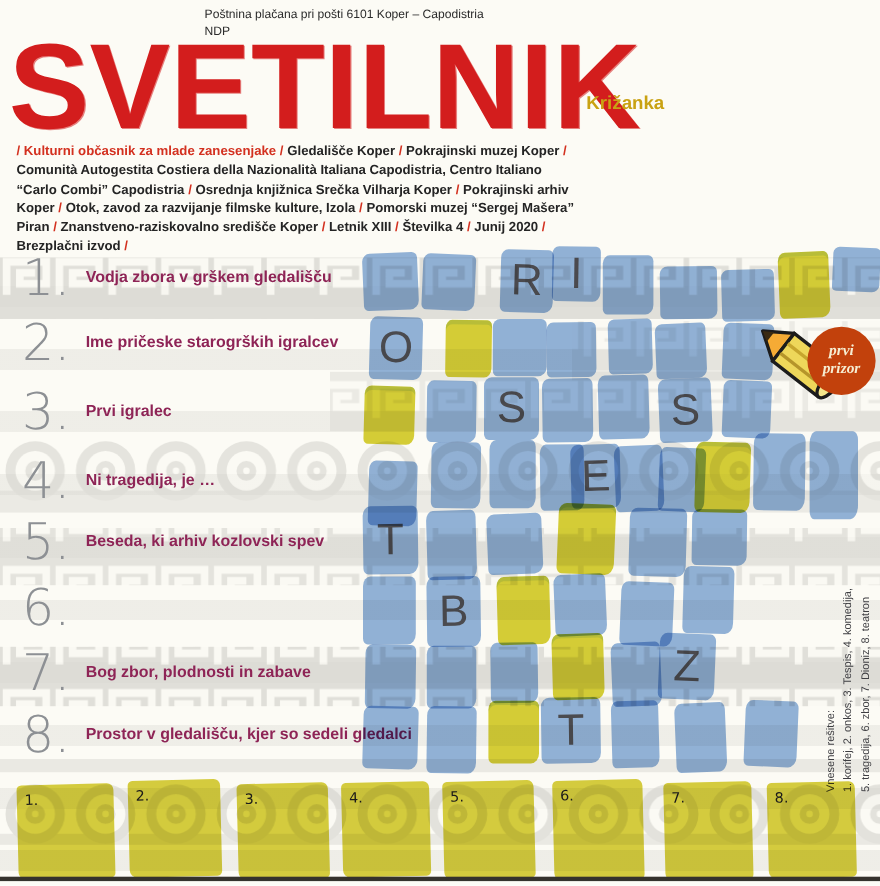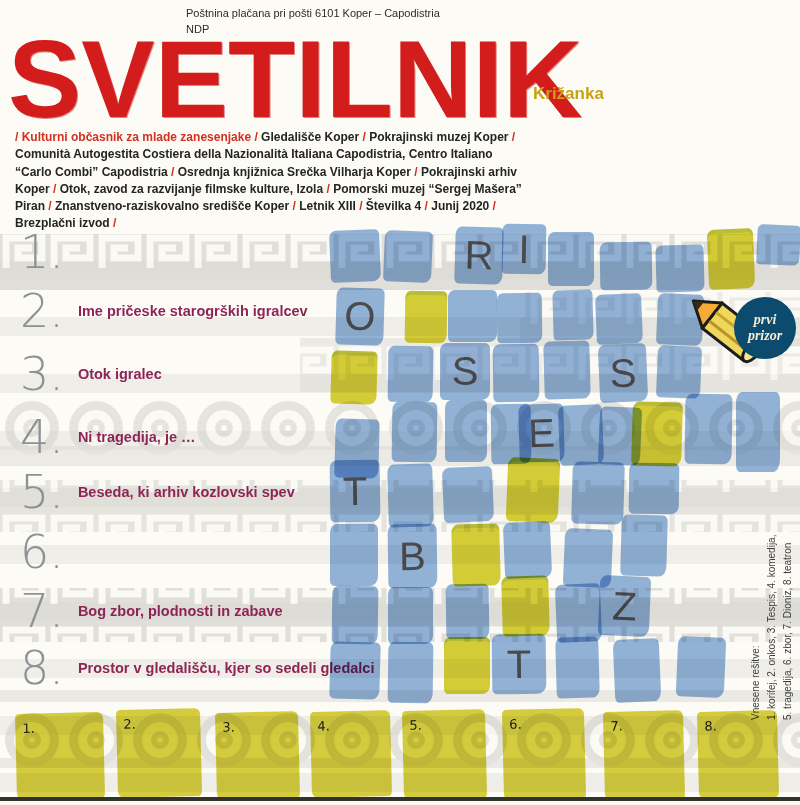--- a/index.html
+++ b/index.html
@@ -29,21 +29,21 @@
   .clue .num{font-family:"DejaVu Sans",sans-serif;font-weight:300;font-size:46px;color:#8d9094;}
   .clue .txt{font-size:14.5px;font-weight:bold;color:#8e2456;}
   
   .cell{position:absolute;mix-blend-mode:multiply;border-radius:14% 10% 16% 9%;}
   .cell.b{background:rgba(116,159,213,0.78);}
   .cell.y{background:rgba(210,201,28,0.88);box-shadow:inset 0 4px 0 rgba(110,150,60,0.28);}
   .cell .lt{width:100%;height:100%;display:flex;align-items:center;justify-content:center;
             font-size:40px;color:#4c4c52;}
   
   .badge{position:absolute;left:734px;top:297px;width:62px;height:62px;border-radius:50%;
-         background:#0c4a6e;color:#f6edd2;text-align:center;
+         background:#c2410c;color:#f6edd2;text-align:center;
          font-family:"Liberation Serif",serif;font-style:italic;font-weight:bold;font-size:14px;
          line-height:1.15;display:flex;flex-direction:column;justify-content:center;}
   .pencil{position:absolute;left:678px;top:288px;}
   
   .vertical{position:absolute;left:748px;top:720px;width:248px;height:52px;
             transform:rotate(-90deg);transform-origin:0 0;
             font-size:10px;line-height:1.6;color:#3e3e42;}
   
   .abox{position:absolute;mix-blend-mode:multiply;background:rgba(208,199,30,0.85);
         border-radius:5% 7% 5% 8%;box-sizing:border-box;padding:5px 0 0 7px;}
@@ -87,28 +87,29 @@
 
   <h1 class="title">SVETILNIK</h1>
 
   <p class="masthead" id="masthead"><span class="sl">/ </span><span class="first">Kulturni občasnik za mlade zanesenjake </span><span class="sl">/ </span><span>Gledališče Koper </span><span class="sl">/ </span><span>Pokrajinski muzej Koper </span><span class="sl">/ </span><span>Comunità Autogestita Costiera della Nazionalità Italiana Capodistria, Centro Italiano “Carlo Combi” Capodistria </span><span class="sl">/ </span><span>Osrednja knjižnica Srečka Vilharja Koper </span><span class="sl">/ </span><span>Pokrajinski arhiv Koper </span><span class="sl">/ </span><span>Otok, zavod za razvijanje filmske kulture, Izola </span><span class="sl">/ </span><span>Pomorski muzej “Sergej Mašera” Piran </span><span class="sl">/ </span><span>Znanstveno-raziskovalno središče Koper </span><span class="sl">/ </span><span>Letnik XIII </span><span class="sl">/ </span><span>Številka 4 </span><span class="sl">/ </span><span>Junij 2020 </span><span class="sl">/ </span><span>Brezplačni izvod </span><span class="sl">/</span></p>
 
   <h2 class="kri-head">Križanka</h2>
 
   <ol class="clues" id="clues">
       <li class="clue" style="top: 222px;">
         <span class="num">1.</span>
+        <span class="txt">Vodja zbora v grškem gledališču</span>
       </li>
       <li class="clue" style="top: 281px;">
         <span class="num">2.</span>
         <span class="txt">Ime pričeske starogrških igralcev</span>
       </li>
       <li class="clue" style="top: 344px;">
         <span class="num">3.</span>
-        <span class="txt">Otok igralec</span>
+        <span class="txt">Prvi igralec</span>
       </li>
       <li class="clue" style="top: 407px;">
         <span class="num">4.</span>
         <span class="txt">Ni tragedija, je …</span>
       </li>
       <li class="clue" style="top: 462px;">
         <span class="num">5.</span>
         <span class="txt">Beseda, ki arhiv kozlovski spev</span>
       </li>
       <li class="clue" style="top: 522px;">

